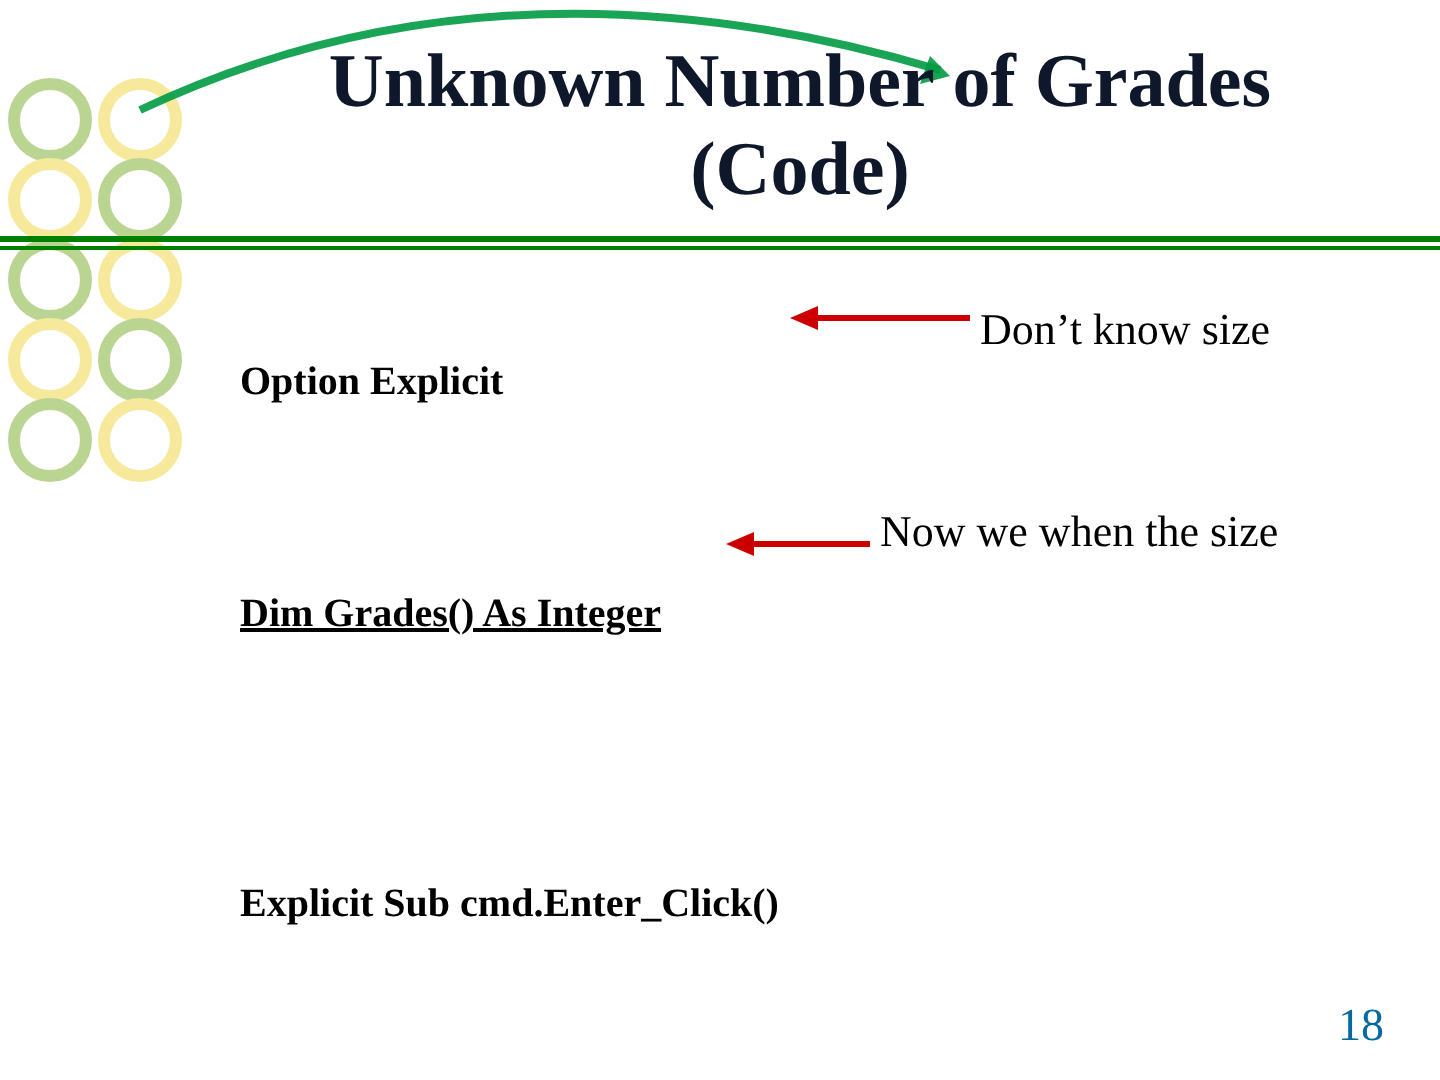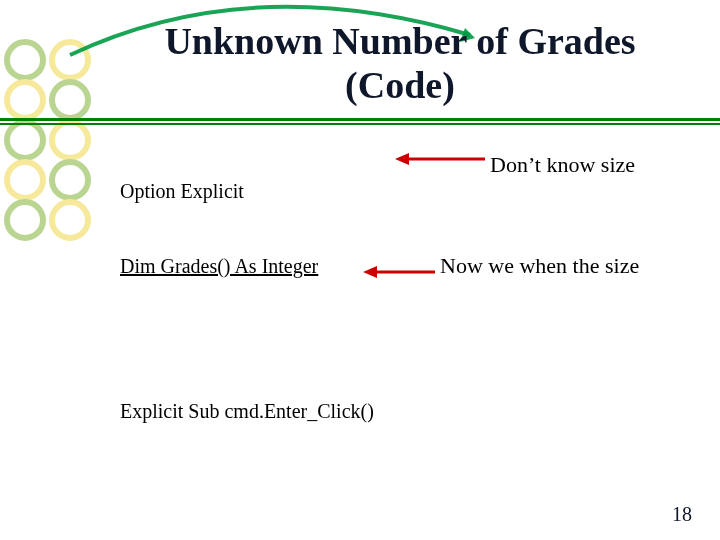--- a/index.html
+++ b/index.html
@@ -46,20 +46,21 @@
     z-index: 1;
   }
   .body {
     font-size: 20px;
     line-height: 1.25;
     color: #000;
     position: relative;
   }
   .code-block {
     white-space: pre;
+    font-weight: bold;
   }
   .annotation {
     position: absolute;
     color: #000;
     font-size: 22px;
     line-height: 1.1;
   }
   .anno1 { top: 0px; left: 370px; width: 200px; margin-top: 24px; }
   .anno2 { top: 125px; left: 320px; width: 250px; }
   .arrow1 {
@@ -69,22 +70,22 @@
   }
   .arrow2 {
     position: absolute;
     top: 135px;
     left: 243px;
   }
   .page-number {
     position: absolute;
     bottom: 14px;
     right: 28px;
-    font-size: 20px;
-    color: #0f172a;
+    font-size: 23px;
+    color: #0369a1;
   }
 </style>
 </head>
 <body>
 
 <div class="slide">
 
   <svg class="bg-swoosh" width="720" height="540">
     <g opacity="0.55">
       <circle cx="25" cy="60" r="18" fill="none" stroke="#82b43a" stroke-width="6"></circle>
@@ -129,21 +130,21 @@
         <span>Now we when the size</span>
       </div>
 
       <svg class="arrow2" width="72" height="16">
         <line x1="72" y1="8" x2="8" y2="8" stroke="#cc0000" stroke-width="3"></line>
         <polygon points="0,8 14,2 14,14" fill="#cc0000"></polygon>
       </svg>
 
       <div class="code-block">
         <div>Option Explicit</div>
-        <div style="text-decoration: underline;">Dim Grades() As Integer</div>
+        <div style="text-decoration: underline; margin-top: 41px;">Dim Grades() As Integer</div>
       </div>
 
       <div style="height:20px"></div>
 
       <div class="code-block">
         <div>Explicit Sub cmd.Enter_Click()</div>
         
         
         
         

